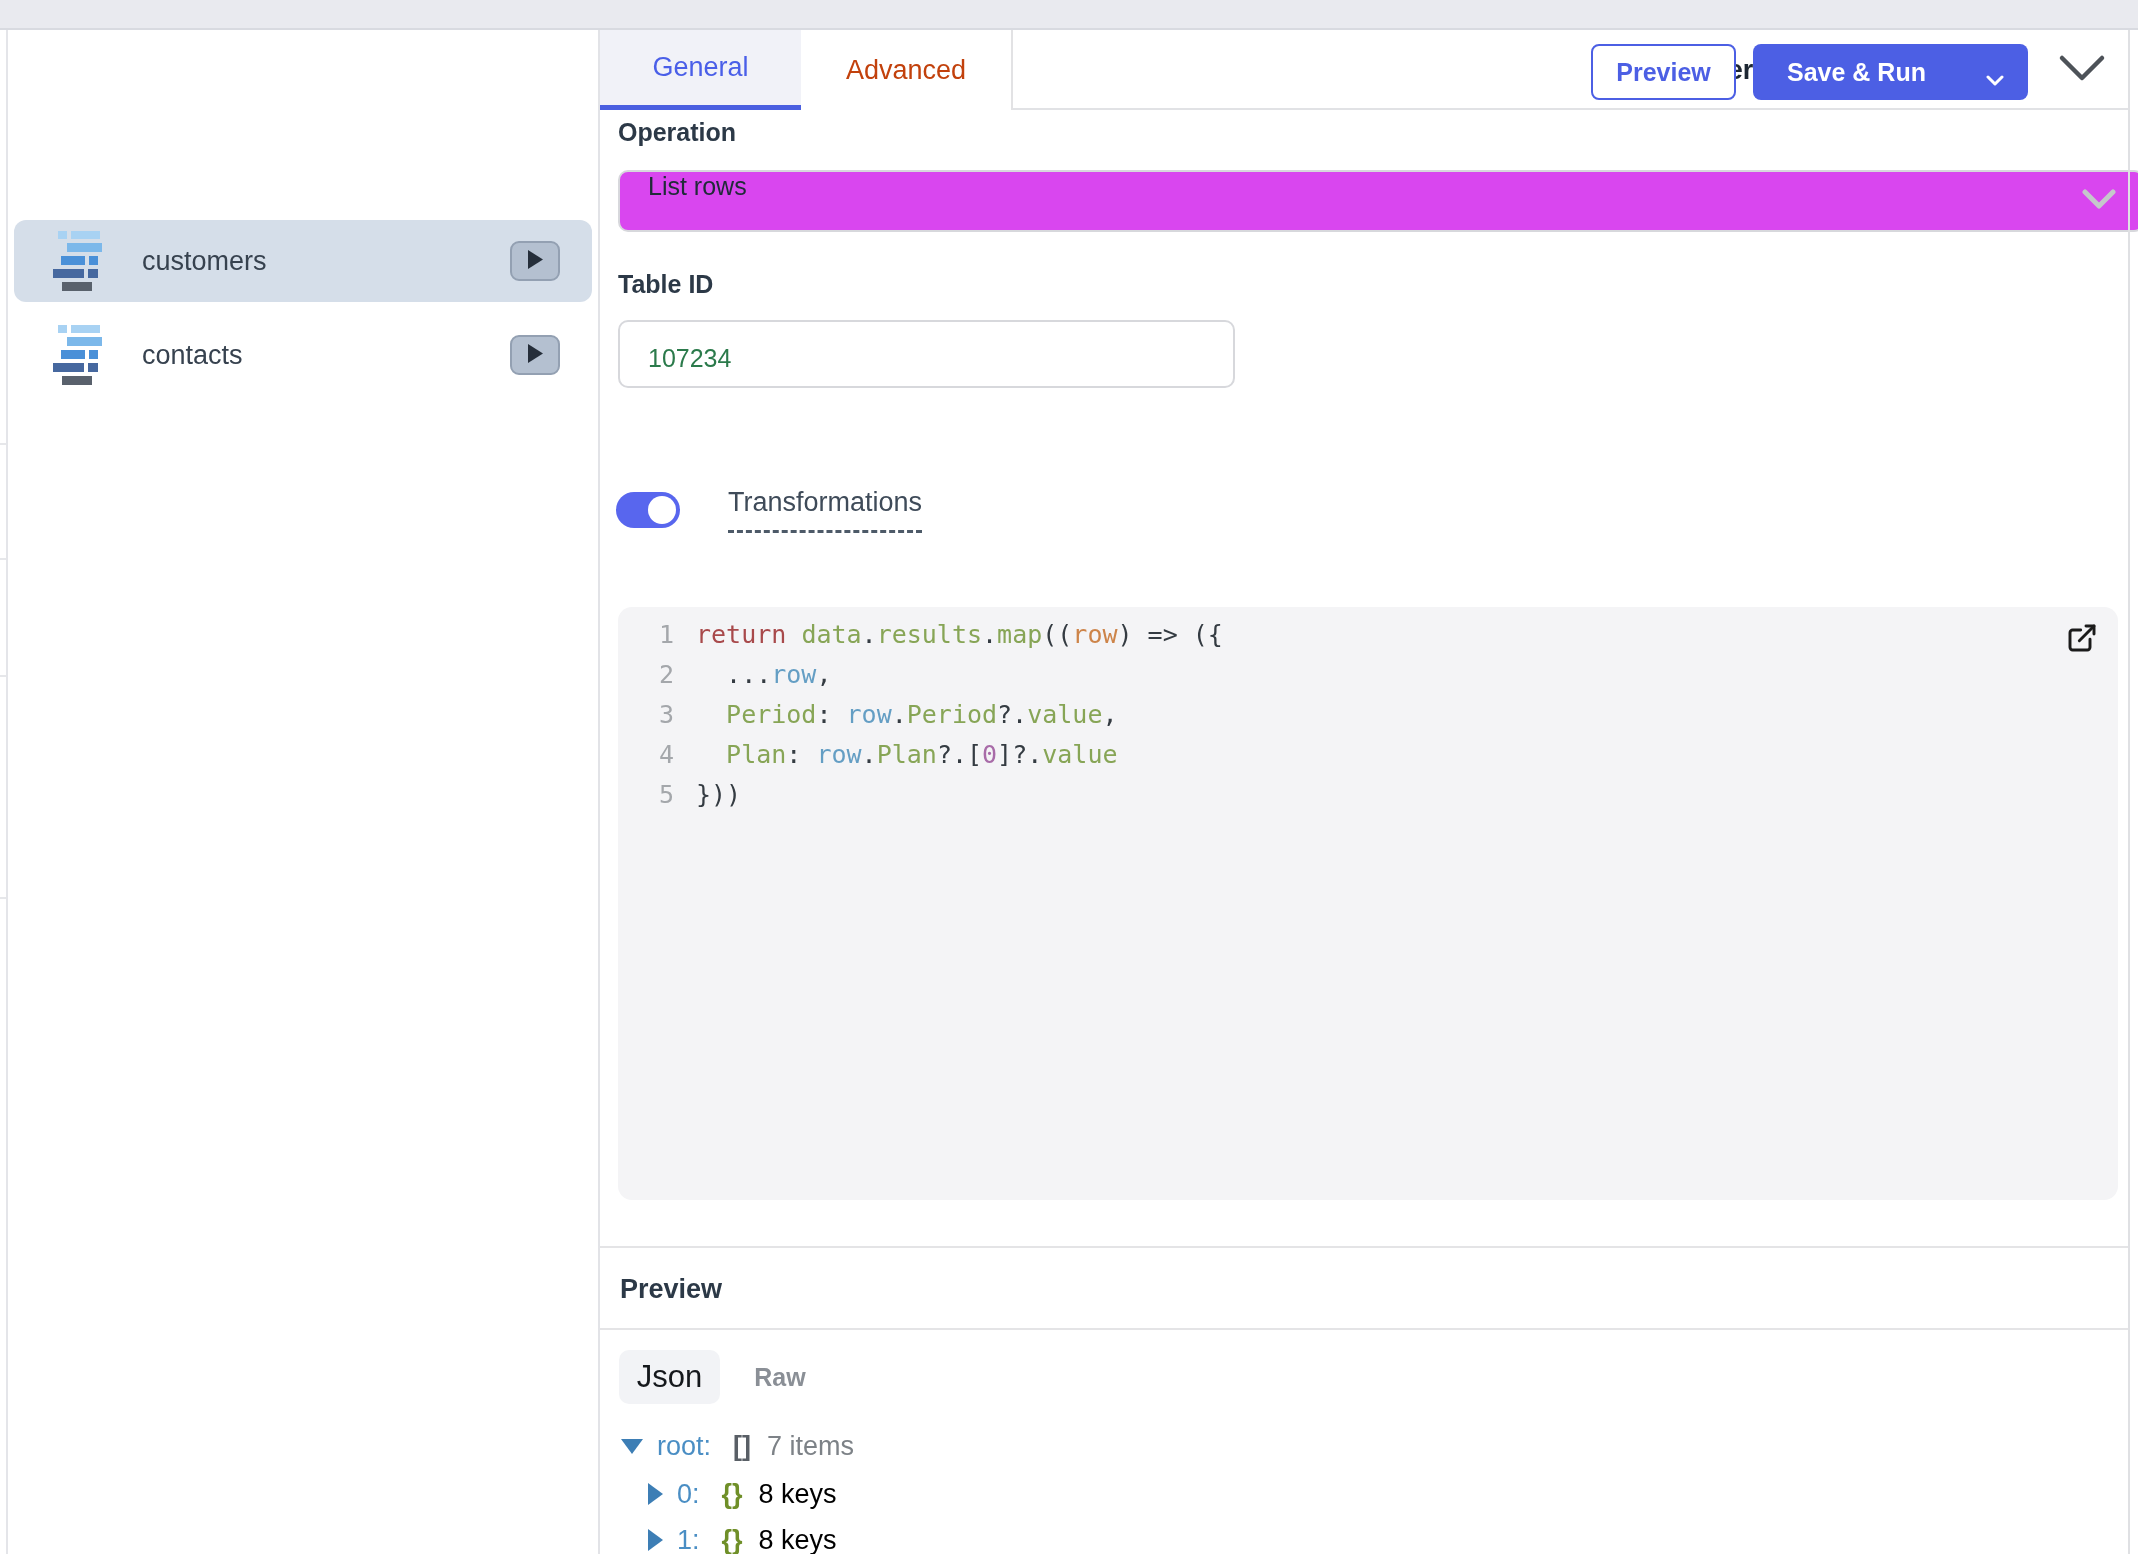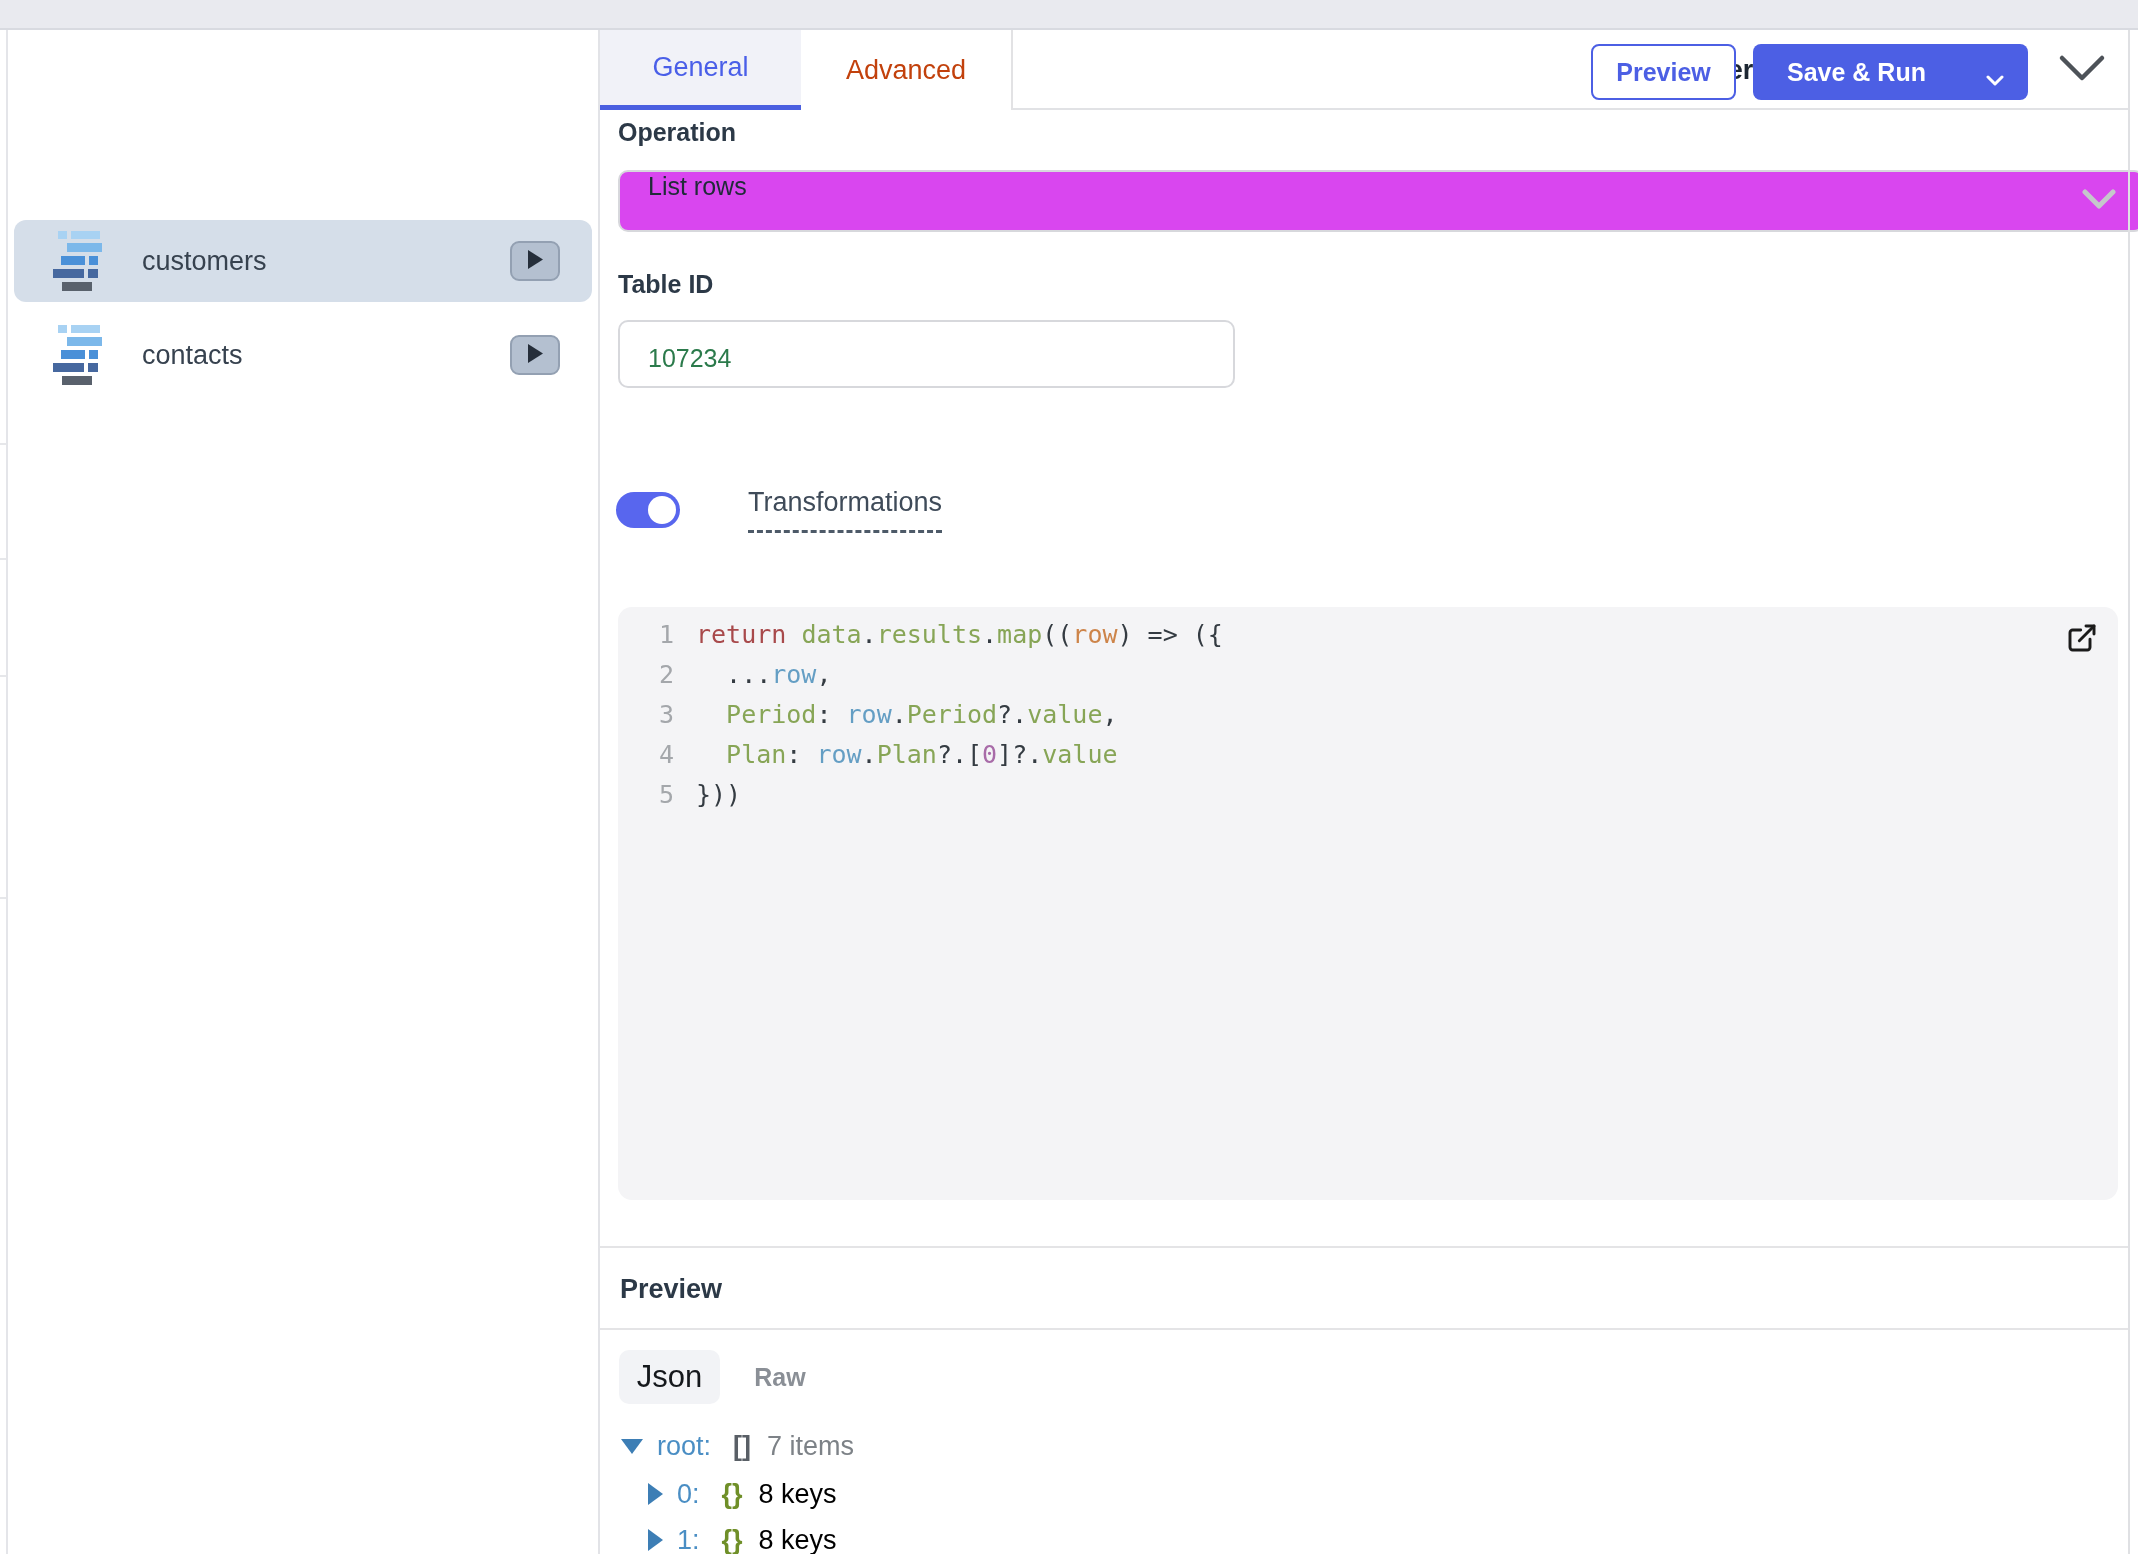--- a/index.html
+++ b/index.html
@@ -69,21 +69,21 @@
               cursor:pointer;}
   .select-box .select-value{margin-left:28px;font-size:25px;color:#202b38;}
   .select-box .sel-chevron{position:absolute;right:26px;top:17px;}
   .text-input{position:absolute;left:18px;top:210px;width:617px;height:68px;border:2px solid #d7d8dc;
               border-radius:10px;background:#fff;box-sizing:border-box;font-size:25px;
               font-family:inherit;color:#2b7a4b;padding:8px 0 0 28px;outline:none;}
 
   .toggle-row{position:absolute;left:16px;top:380px;height:40px;display:flex;align-items:center;}
   .toggle{position:relative;width:64px;height:36px;border-radius:18px;background:#5866ee;cursor:pointer;}
   .toggle .knob{position:absolute;right:4px;top:4px;width:28px;height:28px;border-radius:50%;background:#fff;}
-  .toggle-label{margin-left:68px;font-size:27px;color:#3f4b59;
+  .toggle-label{margin-left:48px;font-size:27px;color:#3f4b59;
                 border-bottom:3px dashed #4d5a68;padding-bottom:12px;}
 
   
   .code-block{position:absolute;left:18px;top:497px;width:1500px;height:593px;background:#f4f4f6;
               border-radius:14px;box-sizing:border-box;padding-top:8px;}
   .code-line{display:flex;white-space:pre;font-family:"DejaVu Sans Mono", monospace;
              font-size:25px;line-height:40px;}
   .line-no{width:56px;text-align:right;color:#a4a7ab;flex:0 0 56px;user-select:none;}
   .line-code{margin-left:22px;color:#343b42;}
   .tok-kw{color:#a8494b;} .tok-id{color:#87a556;} .tok-arg{color:#cd8449;}

